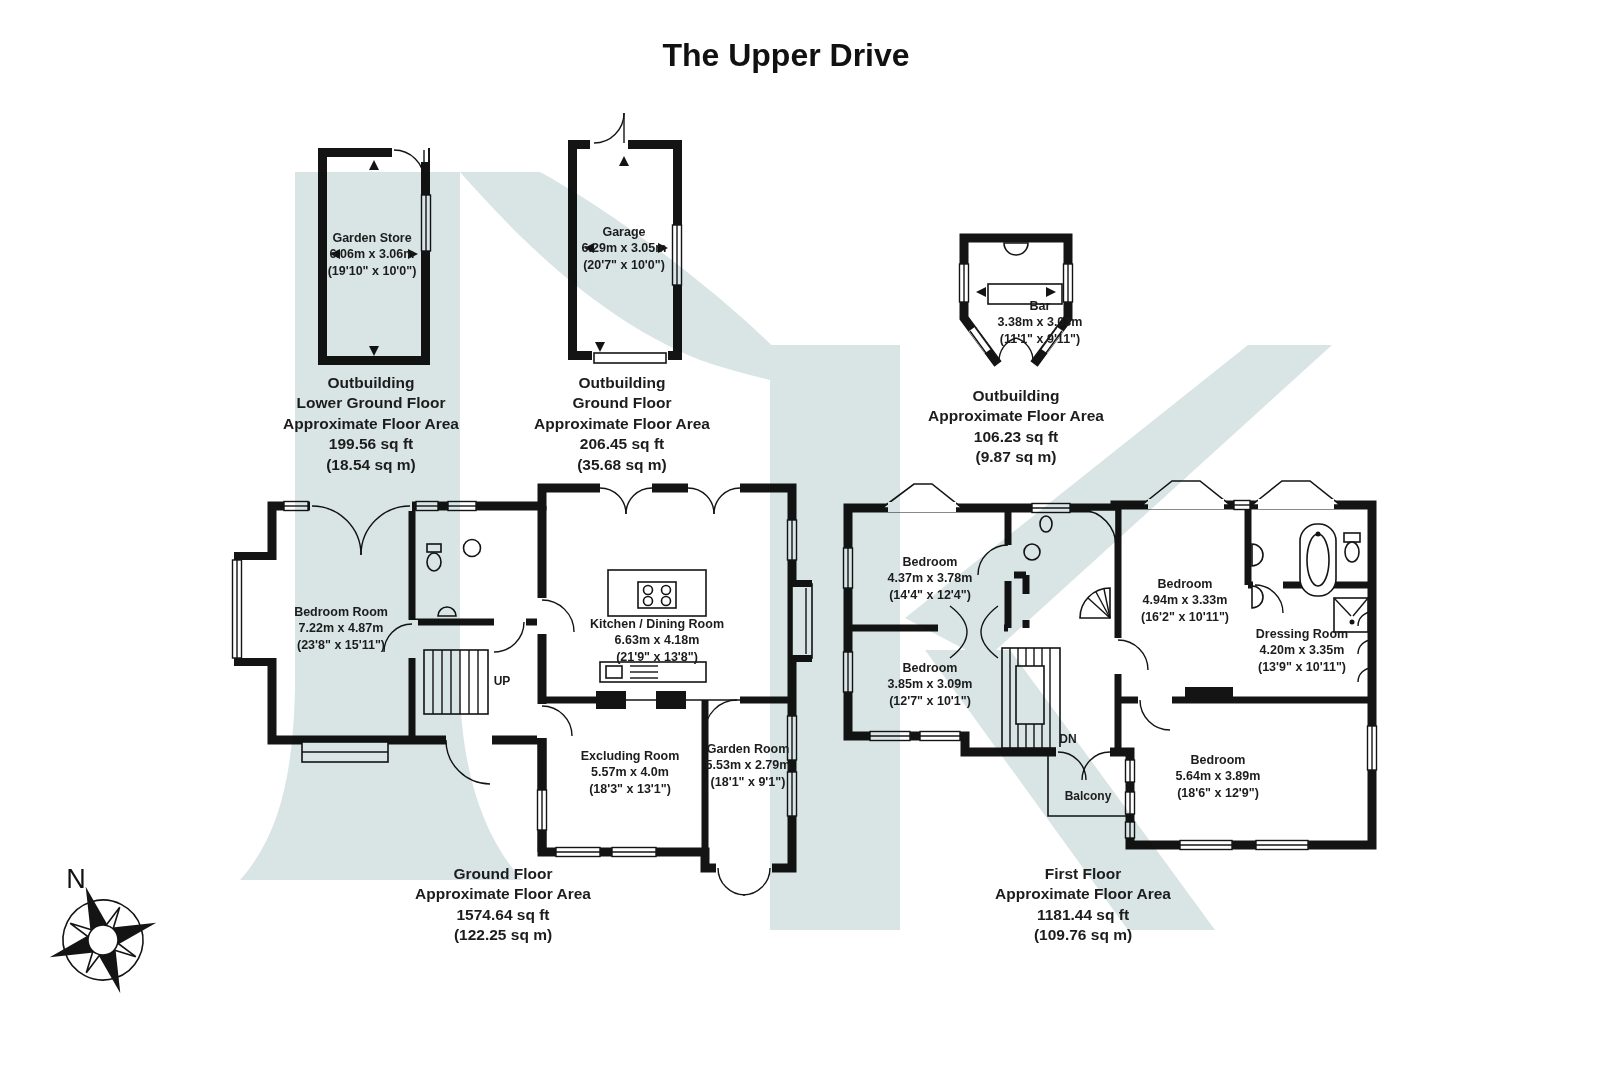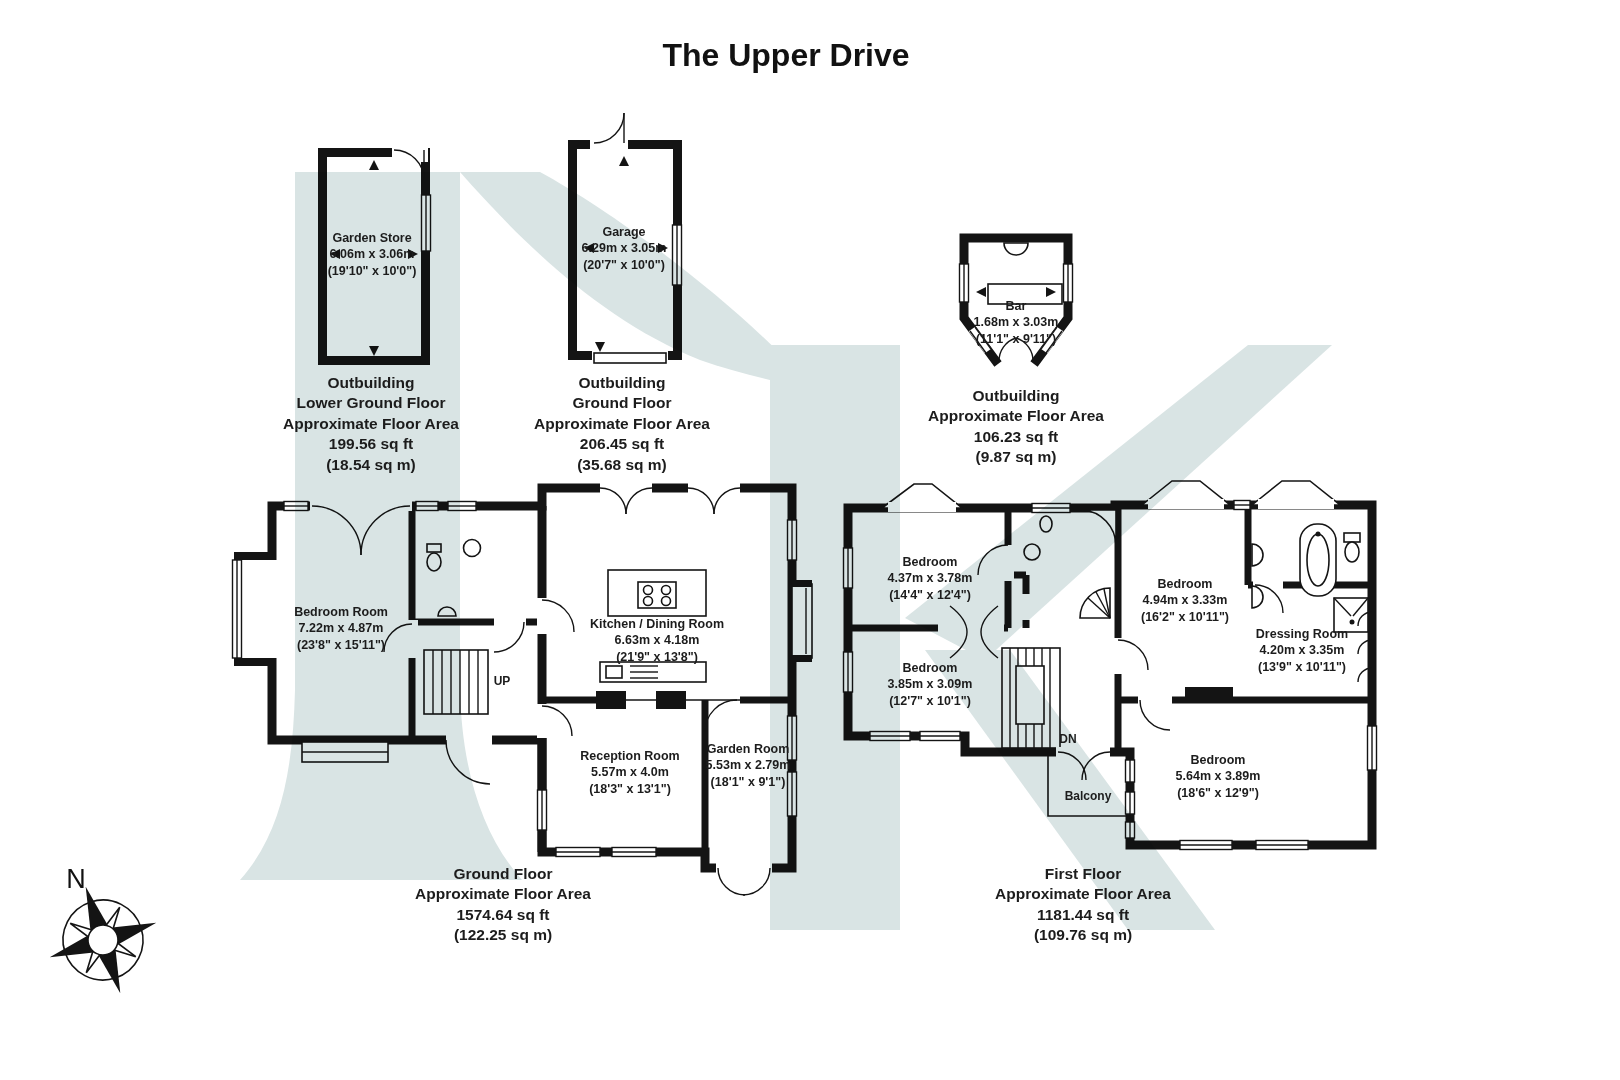--- a/index.html
+++ b/index.html
@@ -362,23 +362,23 @@
   <div class="label" style="left:372px;top:254px">
     <div>Garden Store</div>
     <div>6.06m x 3.06m</div>
     <div>(19'10" x 10'0")</div>
   </div>
   <div class="label" style="left:624px;top:248px">
     <div>Garage</div>
     <div>6.29m x 3.05m</div>
     <div>(20'7" x 10'0")</div>
   </div>
-  <div class="label" style="left:1016px;top:322px">
+  <div class="label" style="left:1040px;top:322px">
     <div>Bar</div>
-    <div>1.68m x 3.03m</div>
+    <div>3.38m x 3.03m</div>
     <div>(11'1" x 9'11")</div>
   </div>
 
   <div class="label cap" style="left:371px;top:424px">
     <div>Outbuilding</div>
     <div>Lower Ground Floor</div>
     <div>Approximate Floor Area</div>
     <div>199.56 sq ft</div>
     <div>(18.54 sq m)</div>
   </div>
@@ -400,21 +400,21 @@
     <div>Bedroom Room</div>
     <div>7.22m x 4.87m</div>
     <div>(23'8" x 15'11")</div>
   </div>
   <div class="label" style="left:657px;top:640px">
     <div>Kitchen / Dining Room</div>
     <div>6.63m x 4.18m</div>
     <div>(21'9" x 13'8")</div>
   </div>
   <div class="label" style="left:630px;top:772px">
-    <div>Reception Room</div>
+    <div>Excluding Room</div>
     <div>5.57m x 4.0m</div>
     <div>(18'3" x 13'1")</div>
   </div>
   <div class="label" style="left:748px;top:765px">
     <div>Garden Room</div>
     <div>5.53m x 2.79m</div>
     <div>(18'1" x 9'1")</div>
   </div>
   <div class="label tiny" style="left:502px;top:682px">
     <div>UP</div>

